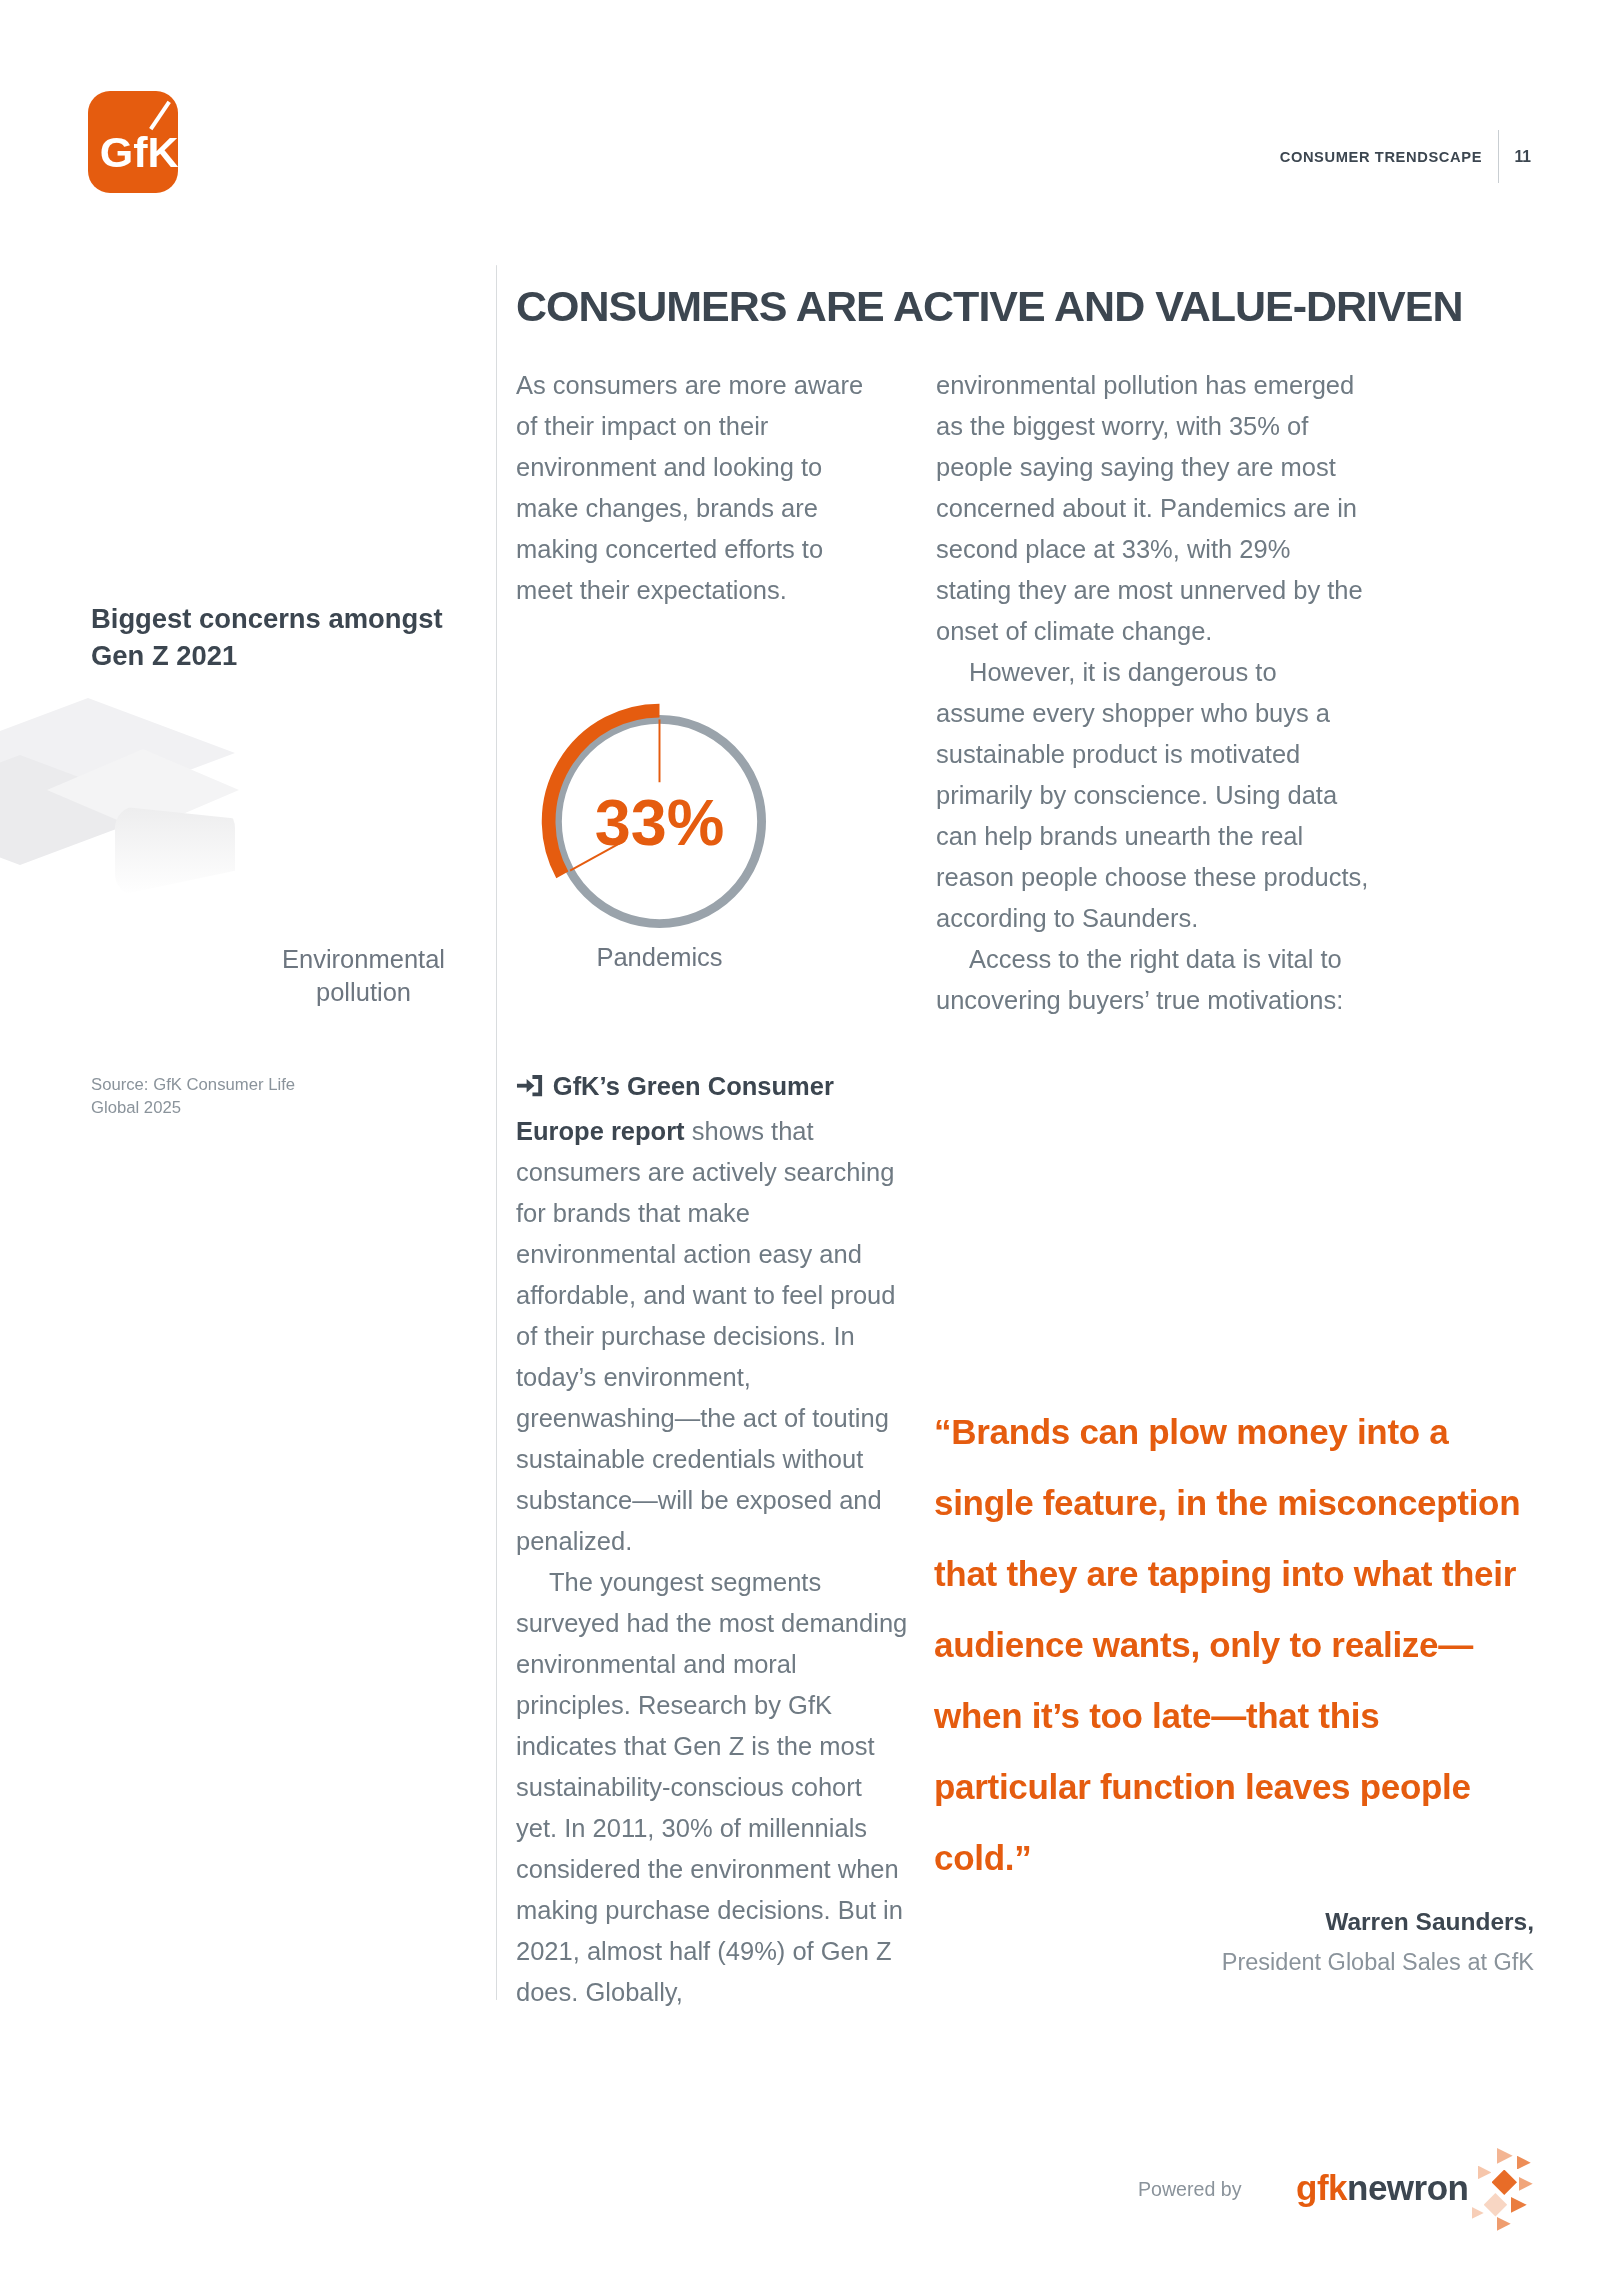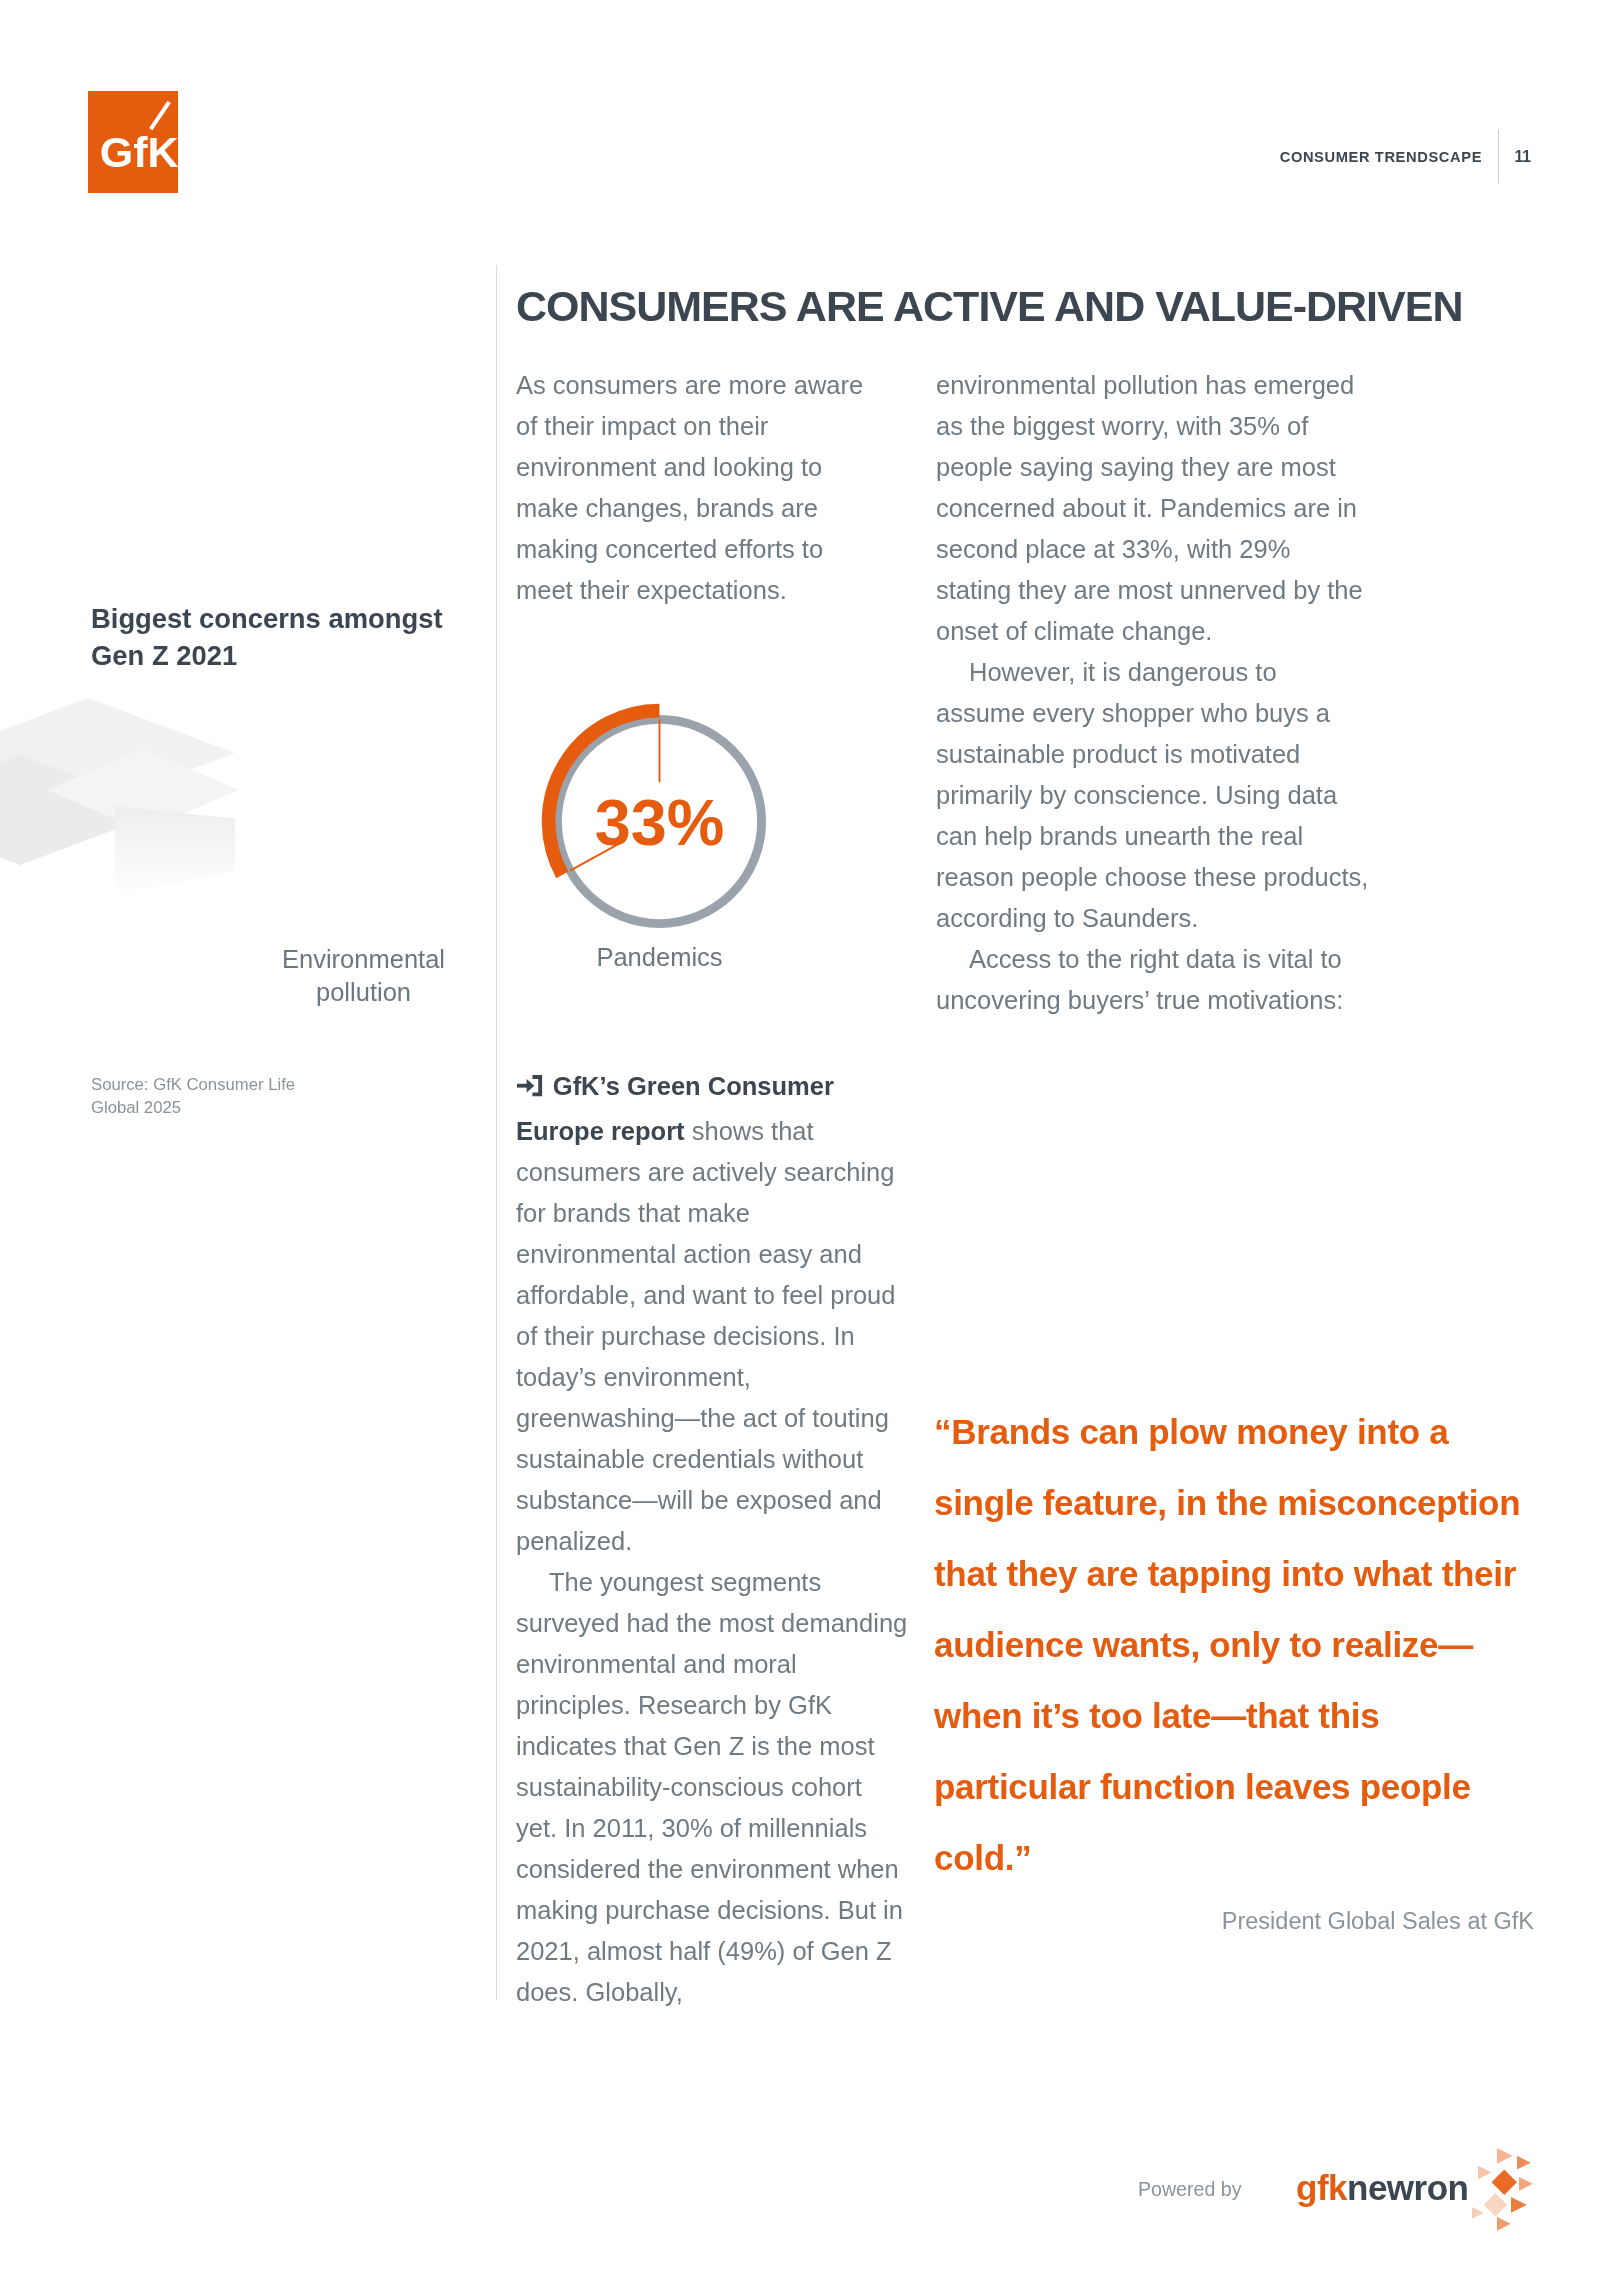--- a/index.html
+++ b/index.html
@@ -1,18 +1,18 @@
 <!DOCTYPE html>
 <html><head>
 <meta charset="utf-8">
 <style>
   html,body{margin:0;padding:0;background:#ffffff;}
   .page{position:relative;width:1621px;height:2293px;background:#ffffff;overflow:hidden;
         font-family:"Liberation Sans",sans-serif;color:#6f7a83;}
-  .abs{position:absolute;}
+  .abs{position:absolute;border-radius:22px;}
   
   .rhombus{clip-path:polygon(50% 0,100% 50%,50% 100%,0 50%);}
   
   .gfk-logo{width:90px;height:102px;background:#e55c0f;}
   .gfk-logo .txt{position:absolute;left:11.8px;bottom:15.7px;color:#fff;font-weight:bold;font-size:43px;letter-spacing:0;}
   .gfk-logo .slash{position:absolute;right:15.7px;top:7.8px;width:3.9px;height:33px;background:#fff;transform:rotate(34deg);}
   
   .hdr{display:flex;align-items:center;gap:15.7px;}
   .hdr .sect{font-size:14.7px;font-weight:bold;letter-spacing:0.6px;color:#3c4650;}
   .hdr .div{width:1px;height:53px;background:#c9ced2;}
@@ -100,20 +100,21 @@
           <path d="M11 7 L19 14 L11 21 Z" fill="#3c4650"></path>
         </svg>
       </span><span class="bold-dark">GfK’s Green Consumer Europe report</span><span> shows that consumers are actively searching for brands that make environmental action easy and affordable, and want to feel proud of their purchase decisions. In today’s environment, greenwashing—the act of touting sustainable credentials without substance—will be exposed and penalized.</span>
     </p>
     <p class="ind">The youngest segments surveyed had the most demanding environmental and moral principles. Research by GfK indicates that Gen Z is the most sustainability-conscious cohort yet. In 2011, 30% of millennials considered the environment when making purchase decisions. But in 2021, almost half (49%) of Gen Z does. Globally,</p>
   </div>
 
   <div class="abs quote" style="left:934px;top:1396px;width:600px;">“Brands can plow money into a single feature, in the misconception that they are tapping into what their audience wants, only to realize—when it’s too late—that this particular function leaves people cold.”</div>
 
   <div class="abs attr" style="left:936px;top:1901px;width:598px;">
+    <div class="who">Warren Saunders,</div>
     <div class="role">President Global Sales at GfK</div>
   </div>
 
   <div class="abs powered" style="left:1138px;top:2178px;">Powered by</div>
   <div class="abs brandword" style="left:1296px;top:2168px;"><span class="o">gfk</span><span class="d">newron</span></div>
   <div class="abs" style="left:1468px;top:2148px;width:71px;height:90px;">
     <span class="tri" style="left:29px;top:0;width:15.7px;height:15.7px;opacity:.45;"></span>
     <span class="tri" style="left:49px;top:7.8px;width:13.7px;height:13.7px;opacity:.7;"></span>
     <span class="tri" style="left:9.8px;top:17.6px;width:13.7px;height:13.7px;opacity:.35;"></span>
     <span class="trid" style="left:23.5px;top:21.6px;width:25.5px;height:25.5px;opacity:.9;"></span>

